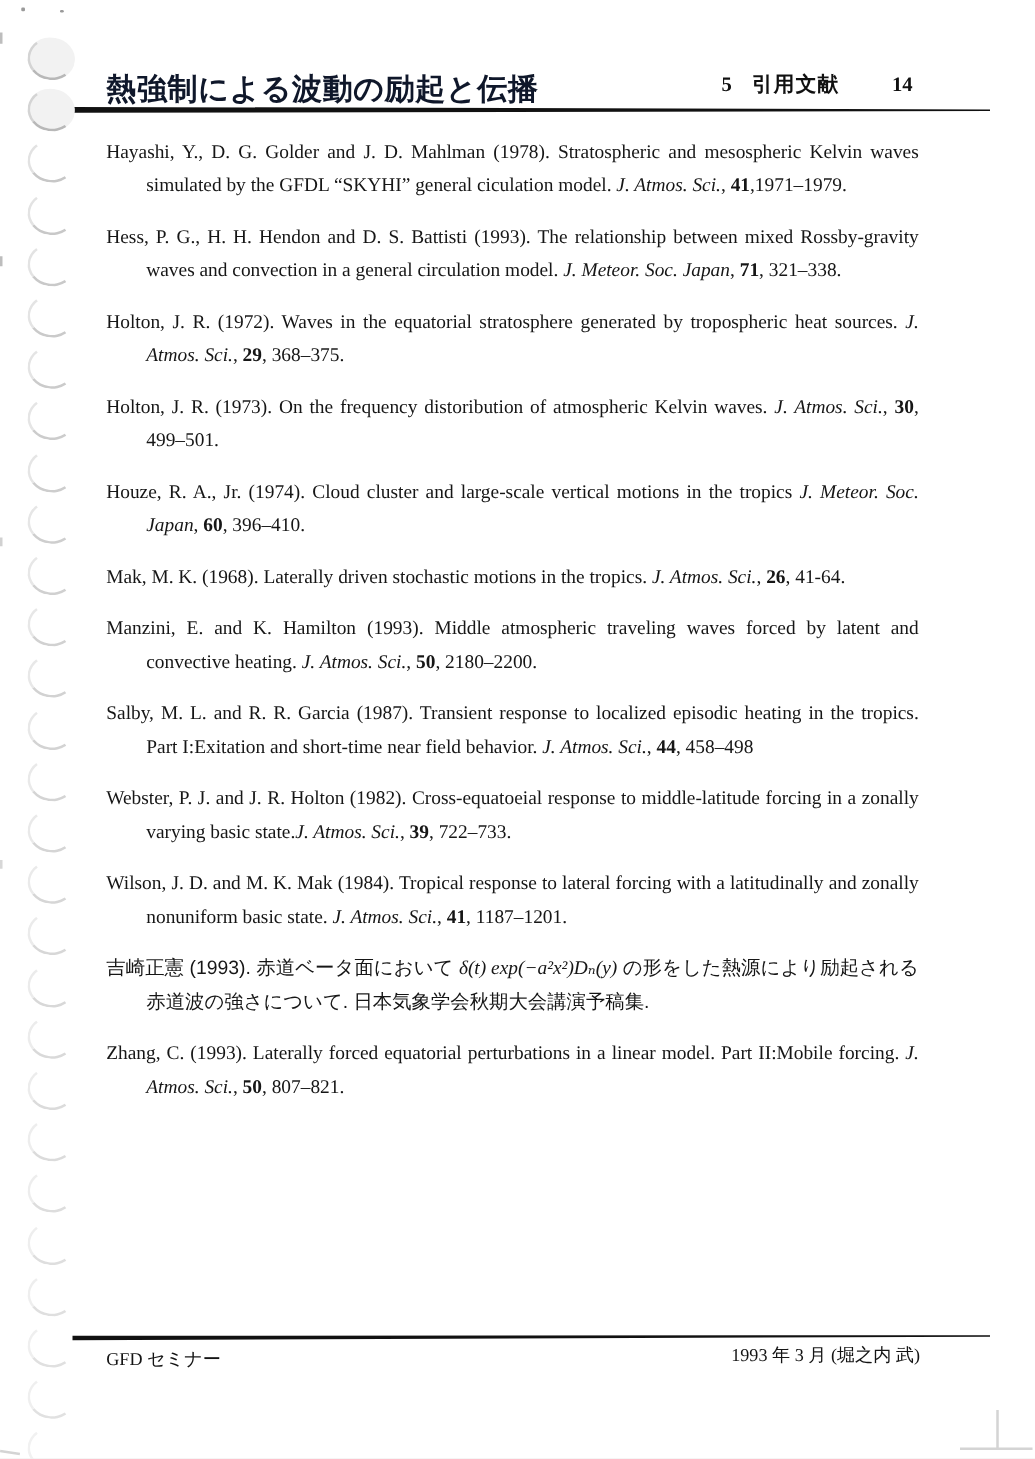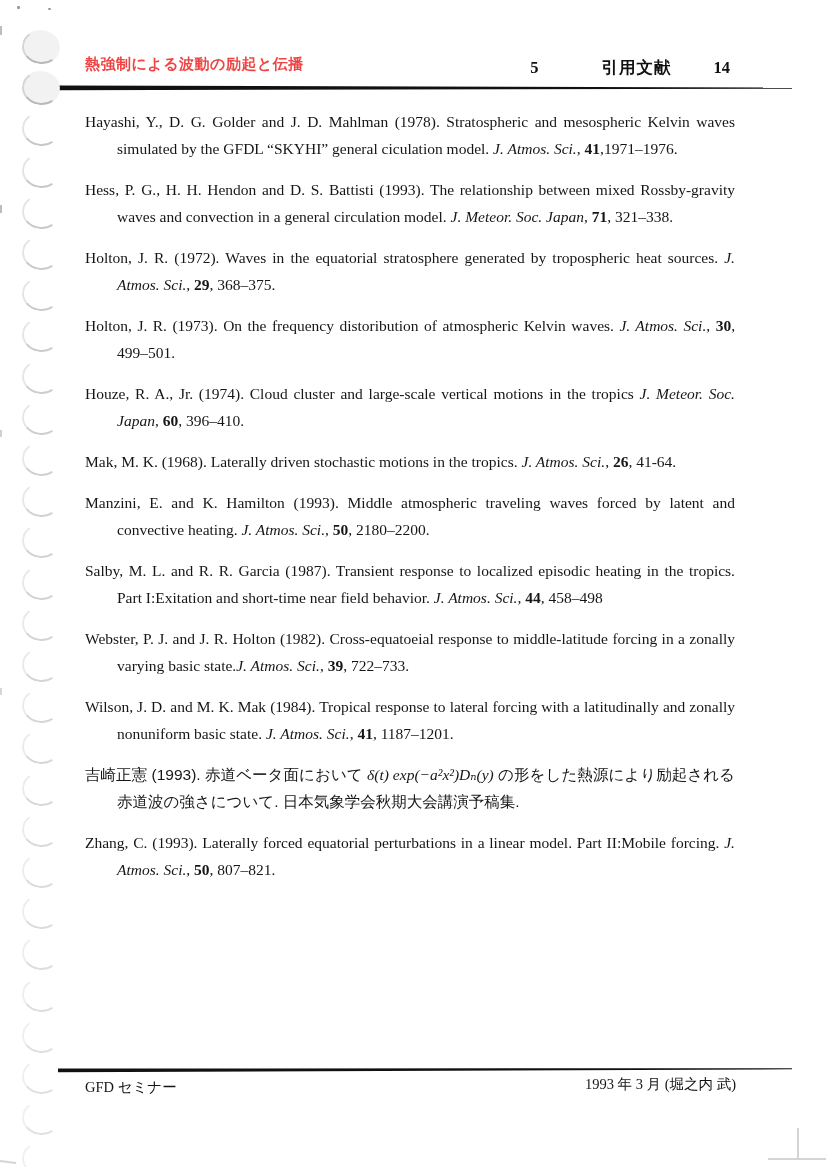--- a/index.html
+++ b/index.html
@@ -8,30 +8,30 @@
     width:828px;height:1167px;
     background:#ffffff;
     overflow:hidden;
     font-family:"Liberation Serif","DejaVu Serif",serif;
     color:#161616;
   }
   
   .hdr-left{
     position:absolute;left:85px;top:55px;
     font-family:"Liberation Sans","DejaVu Sans",sans-serif;
-    font-weight:bold;font-size:15px;letter-spacing:.5px;
-    color:#ef4444;white-space:nowrap;
+    font-weight:bold;font-size:24px;letter-spacing:.5px;
+    color:#0f172a;white-space:nowrap;
   }
   .hdr-right{
     position:absolute;right:98px;top:57px;
     font-weight:bold;font-size:16.5px;color:#101010;
     display:flex;align-items:baseline;white-space:nowrap;
   }
   .hdr-right .secno{font-family:"Liberation Serif",serif;margin-right:16px;}
-  .hdr-right .sectitle{font-family:Liberation Mono, monospace;margin-right:42px;letter-spacing:1px;margin-left:47px;}
+  .hdr-right .sectitle{font-family:Liberation Mono, monospace;margin-right:42px;letter-spacing:1px;}
   .hdr-right .pageno{font-family:"Liberation Serif",serif;}
   .rule{position:absolute;left:0;top:0;}
   
   .refs{
     position:absolute;left:85px;top:108px;width:650px;
   }
   .refs p{
     margin:0 0 14px 0;
     padding-left:32px;text-indent:-32px;
     font-size:15.5px;line-height:27px;
@@ -77,21 +77,21 @@
     <span class="secno">5</span>
     <span class="sectitle jp">引用文献</span>
     <span class="pageno">14</span>
   </div>
   <svg class="rule" width="828" height="1167" viewBox="0 0 828 1167" style="pointer-events:none;">
     <polygon points="58,85.5 792,87.5 792,88.8 58,90.2" fill="#111"></polygon>
     <polygon points="58,1068.6 792,1068.2 792,1069.3 58,1072.2" fill="#111"></polygon>
   </svg>
 
   <div class="refs">
-      <p><span class="rr">Hayashi, Y., D. G. Golder and J. D. Mahlman (1978).  Stratospheric and mesospheric Kelvin waves simulated by the GFDL “SKYHI” general ciculation model.  </span><span class="ri">J. Atmos. Sci.</span><span class="rr">, </span><span class="rb">41</span><span class="rr">,1971–1976.</span></p>
+      <p><span class="rr">Hayashi, Y., D. G. Golder and J. D. Mahlman (1978).  Stratospheric and mesospheric Kelvin waves simulated by the GFDL “SKYHI” general ciculation model.  </span><span class="ri">J. Atmos. Sci.</span><span class="rr">, </span><span class="rb">41</span><span class="rr">,1971–1979.</span></p>
       <p><span class="rr">Hess, P. G., H. H. Hendon and D. S. Battisti (1993).  The relationship between mixed Rossby-gravity waves and convection in a general circulation model.  </span><span class="ri">J. Meteor. Soc. Japan</span><span class="rr">, </span><span class="rb">71</span><span class="rr">, 321–338.</span></p>
       <p><span class="rr">Holton, J. R. (1972).  Waves in the equatorial stratosphere generated by tropospheric heat sources.  </span><span class="ri">J. Atmos. Sci.</span><span class="rr">, </span><span class="rb">29</span><span class="rr">, 368–375.</span></p>
       <p><span class="rr">Holton, J. R. (1973).  On the frequency distoribution of atmospheric Kelvin waves.  </span><span class="ri">J. Atmos. Sci.</span><span class="rr">, </span><span class="rb">30</span><span class="rr">, 499–501.</span></p>
       <p><span class="rr">Houze, R. A., Jr. (1974).  Cloud cluster and large-scale vertical motions in the tropics </span><span class="ri">J. Meteor. Soc. Japan</span><span class="rr">, </span><span class="rb">60</span><span class="rr">, 396–410.</span></p>
       <p><span class="rr">Mak, M. K. (1968).  Laterally driven stochastic motions in the tropics.  </span><span class="ri">J. Atmos. Sci.</span><span class="rr">, </span><span class="rb">26</span><span class="rr">, 41-64.</span></p>
       <p><span class="rr">Manzini, E. and K. Hamilton (1993).  Middle atmospheric traveling waves forced by latent and convective heating.  </span><span class="ri">J. Atmos. Sci.</span><span class="rr">, </span><span class="rb">50</span><span class="rr">, 2180–2200.</span></p>
       <p><span class="rr">Salby, M. L. and R. R. Garcia (1987).  Transient response to localized episodic heating in the tropics.  Part I:Exitation and short-time near field behavior.  </span><span class="ri">J. Atmos. Sci.</span><span class="rr">, </span><span class="rb">44</span><span class="rr">, 458–498</span></p>
       <p><span class="rr">Webster, P. J. and J. R. Holton (1982).  Cross-equatoeial response to middle-latitude forcing in a zonally varying basic state.</span><span class="ri">J. Atmos. Sci.</span><span class="rr">, </span><span class="rb">39</span><span class="rr">, 722–733.</span></p>
       <p><span class="rr">Wilson, J. D. and M. K. Mak (1984).  Tropical response to lateral forcing with a latitudinally and zonally nonuniform basic state.  </span><span class="ri">J. Atmos. Sci.</span><span class="rr">, </span><span class="rb">41</span><span class="rr">, 1187–1201.</span></p>
       <p><span class="rr jp">吉崎正憲 (1993). 赤道ベータ面において </span><span class="ri">δ(t) exp(−a²x²)Dₙ(y)</span><span class="rr jp"> の形をした熱源により励起される赤道波の強さについて. 日本気象学会秋期大会講演予稿集.</span></p>

